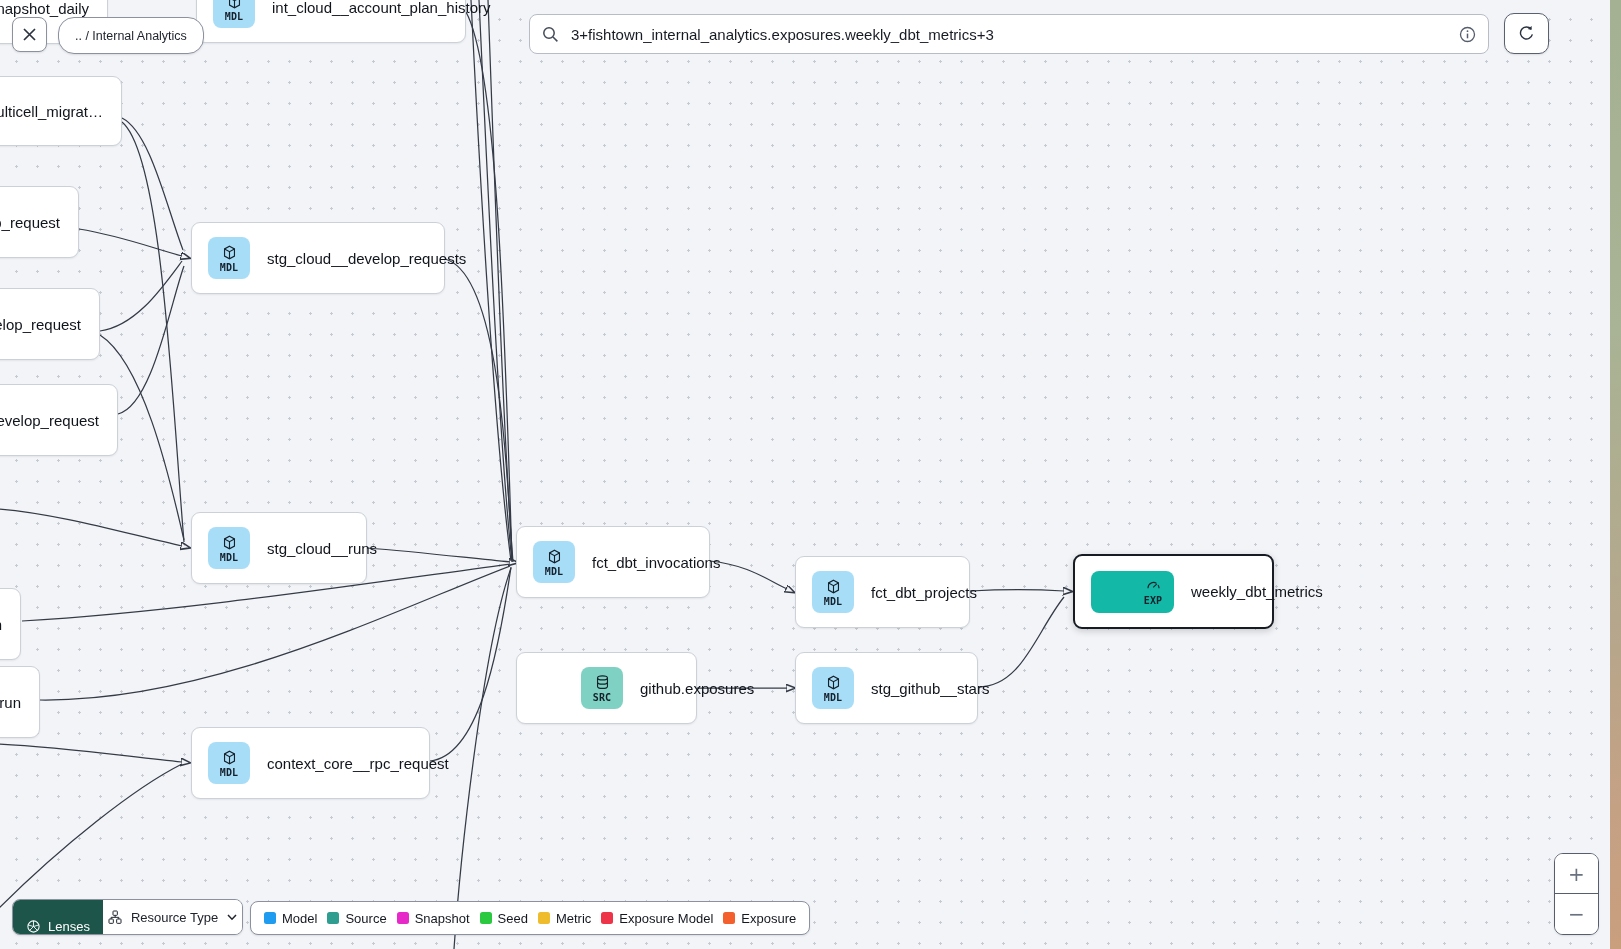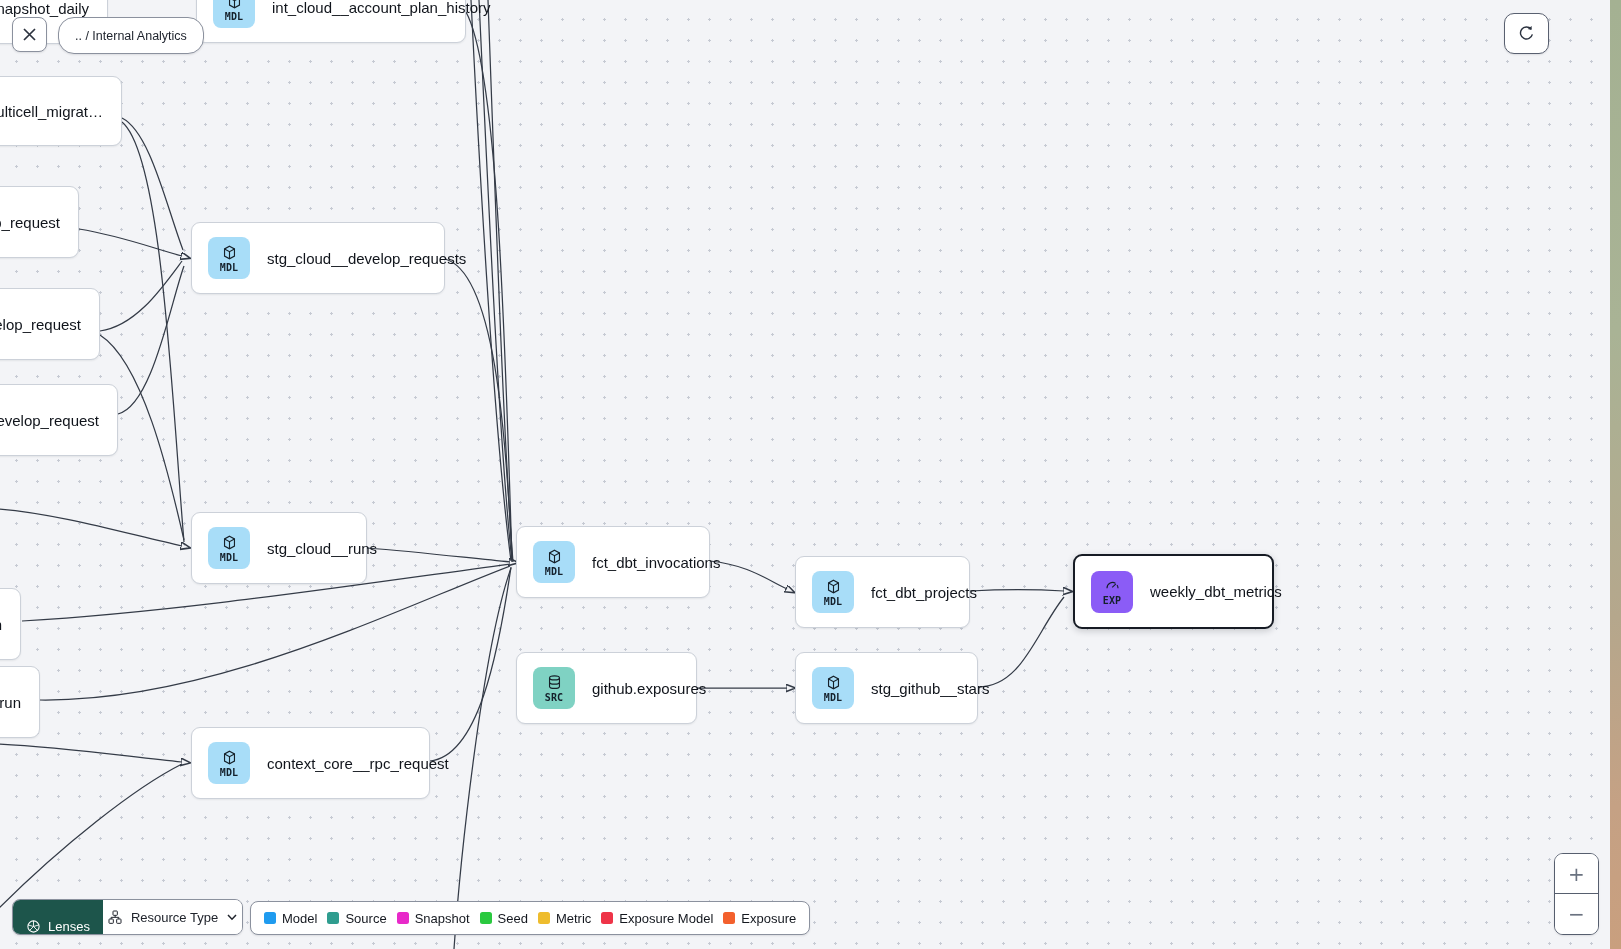--- a/index.html
+++ b/index.html
@@ -17,21 +17,21 @@
   .node{position:absolute;background:#fff;border:1px solid #ccd1d9;border-radius:9px;
     display:flex;align-items:center;gap:17px;padding:0 16px;box-sizing:border-box;
     box-shadow:0 1px 2px rgba(20,24,33,.07);} 
   .node.selected{border:2px solid #161b24;box-shadow:0 2px 7px rgba(20,24,33,.20);}
   .node.partial{justify-content:flex-end;padding-right:18px;}
   .badge{width:42px;height:42px;border-radius:8px;display:flex;flex-direction:column;
     align-items:center;justify-content:center;flex:0 0 auto;}
   .badge svg{width:17px;height:17px;display:block;}
   .badge .code{font-family:"DejaVu Sans Mono",monospace;font-size:10px;font-weight:bold;
     color:#14202b;margin-top:1px;line-height:11px;letter-spacing:.2px;}
-  .badge.model{background:#a8ddf8;} .badge.source{background:#7fd2c3;} .badge.exposure{background:#8b5cf6;}
+  .badge.model{background:#a8ddf8;} .badge.source{background:#7fd2c3;margin-left:48px;} .badge.exposure{background:#14b8a6;padding-left:41px;}
   .node .lbl{font-size:15px;color:#10141b;white-space:nowrap;}
 
   
   .chipshadow{box-shadow:0 1px 2px rgba(20,24,33,.10);}
   .close-btn{position:absolute;left:12px;top:17px;width:35px;height:35px;border-radius:8px;
     background:#fff;border:1px solid #8b919e;display:flex;align-items:center;justify-content:center;cursor:pointer;padding:0;}
   .crumb{position:absolute;left:58px;top:17px;height:35px;padding:0 16px;border-radius:16px;
     background:#fff;border:1px solid #8b919e;display:flex;align-items:center;font-size:12.5px;color:#1c212b;}
   .searchbar{position:absolute;left:529px;top:14px;width:960px;height:40px;box-sizing:border-box;
     background:#fff;border:1px solid #b7bcc7;border-radius:8px;display:flex;align-items:center;
@@ -225,20 +225,32 @@
   <button class="close-btn chipshadow">
     <svg width="15" height="15" viewBox="0 0 15 15">
       <path d="M2,2 L13,13 M13,2 L2,13" stroke="#2c323e" stroke-width="1.7" fill="none"></path>
     </svg>
   </button>
 
   <div class="crumb chipshadow">
     <span>.. / Internal Analytics</span>
   </div>
 
+  <div class="searchbar">
+    <svg width="17" height="17" viewBox="0 0 17 17">
+      <circle cx="7" cy="7" r="5.2" fill="none" stroke="#434a57" stroke-width="1.5"></circle>
+      <path d="M11 11 L15.4 15.4" stroke="#434a57" stroke-width="1.5"></path>
+    </svg>
+    <input value="3+fishtown_internal_analytics.exposures.weekly_dbt_metrics+3" style="">
+    <svg width="17" height="17" viewBox="0 0 17 17" style="cursor:pointer;">
+      <circle cx="8.5" cy="8.5" r="7" fill="none" stroke="#555c6b" stroke-width="1.3"></circle>
+      <circle cx="8.5" cy="5.2" r="0.9" fill="#555c6b"></circle>
+      <path d="M8.5 7.6 L8.5 12.3" stroke="#555c6b" stroke-width="1.5"></path>
+    </svg>
+  </div>
 
   <button class="refresh-btn chipshadow">
     <svg width="19" height="19" viewBox="0 0 24 24">
       <path d="M19.4 13.2 A7.6 7.6 0 1 1 17.8 6.4" fill="none" stroke="#2c3340" stroke-width="1.8"></path>
       <path d="M18.6 2.6 L18.3 7.5 L13.5 6.3 Z" fill="#2c3340"></path>
     </svg>
   </button>
 
   <div class="lens-group chipshadow">
     <button class="lenses-btn">

